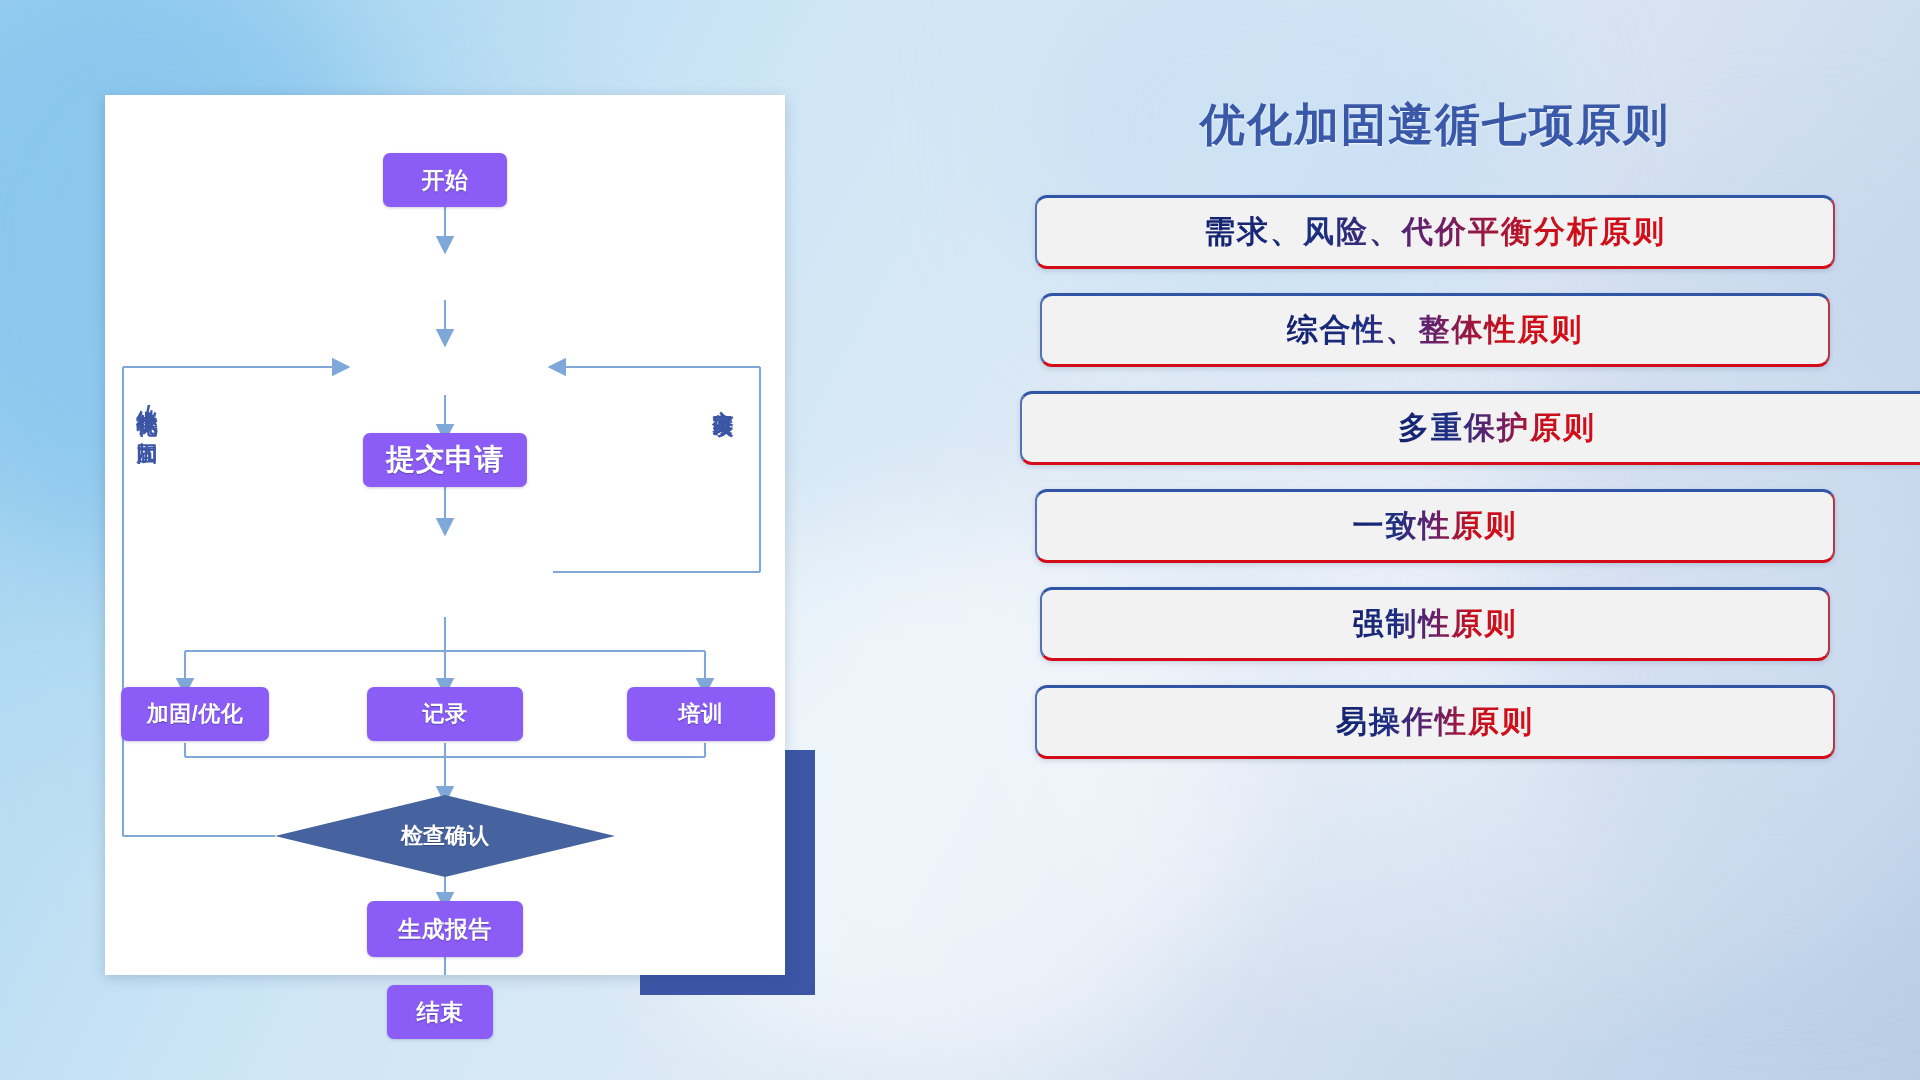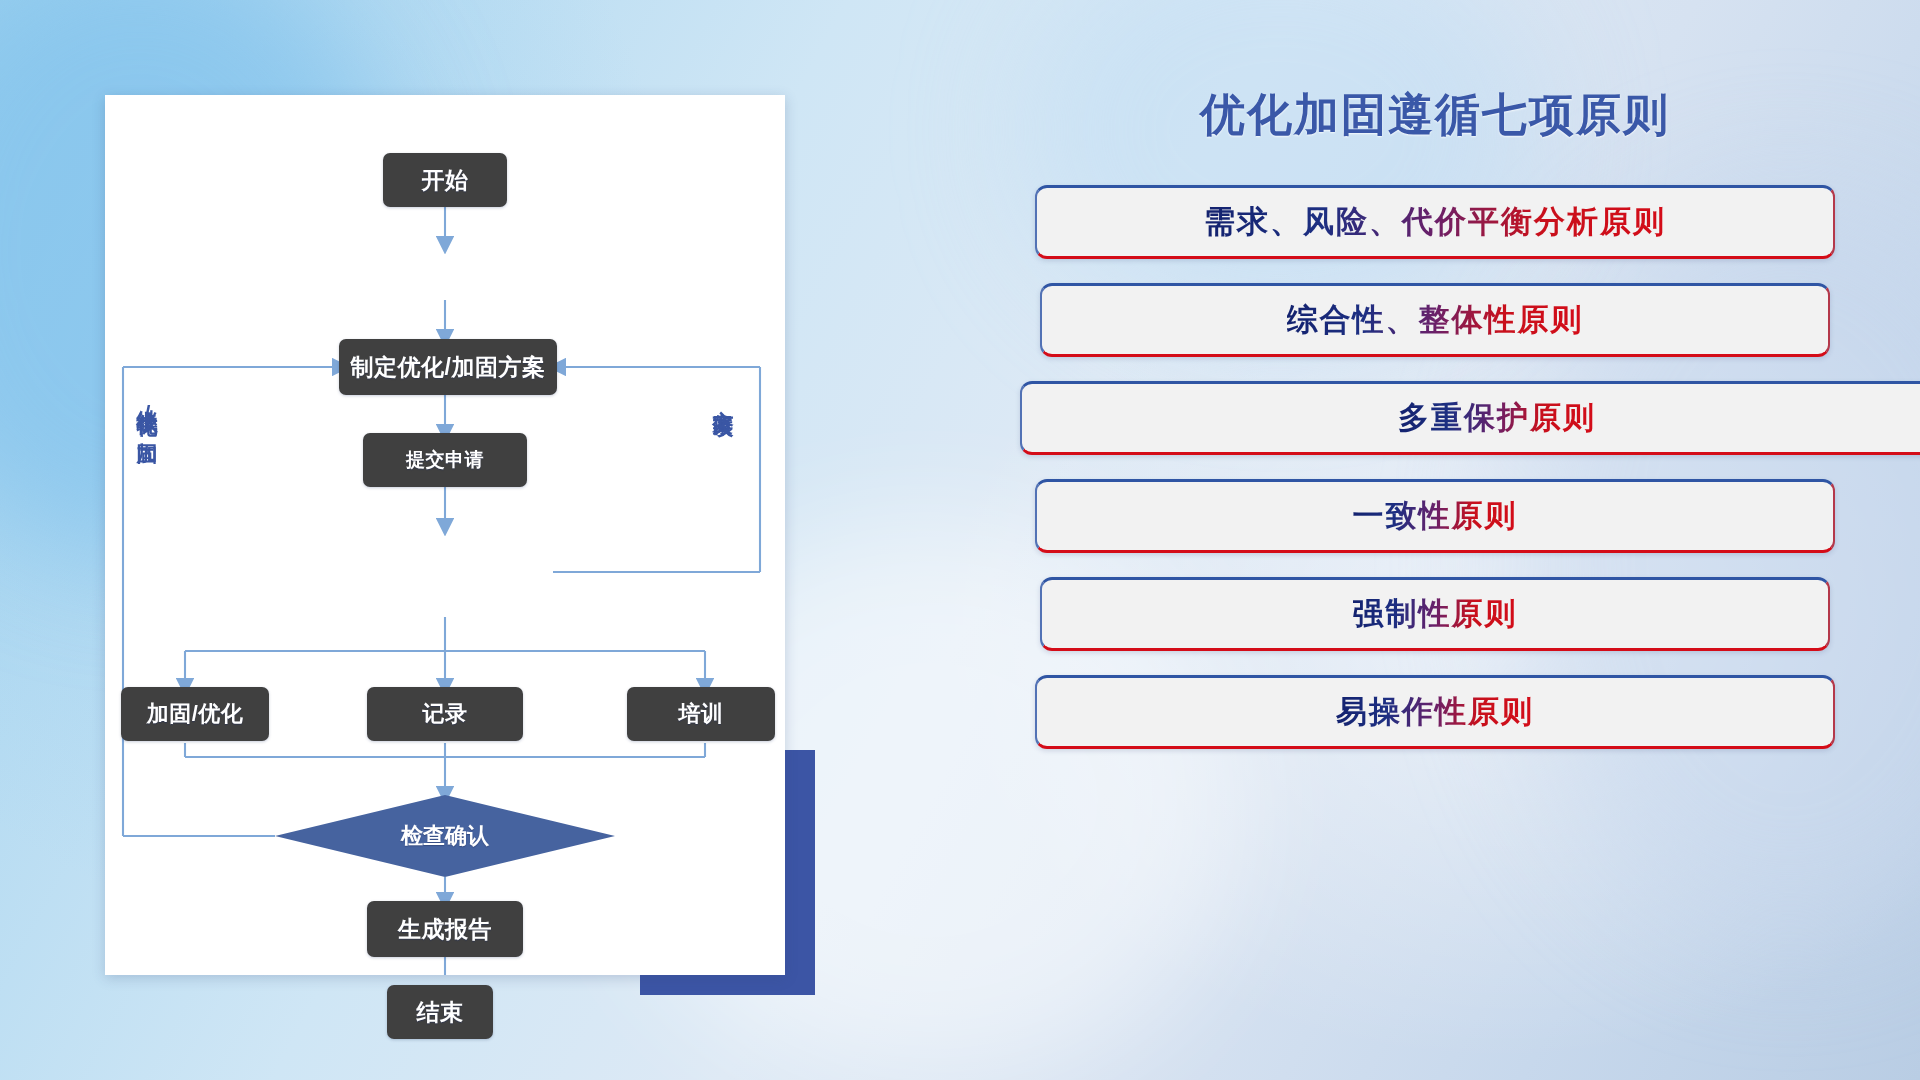--- a/index.html
+++ b/index.html
@@ -37,21 +37,21 @@
     background: #ffffff;
     box-shadow: 0 3px 12px rgba(50,70,120,0.22);
   }
 
   .flow { position: absolute; inset: 0; }
   .flow svg { position: absolute; left: 0; top: 0; }
 
   .node {
     position: absolute;
     display: flex; align-items: center; justify-content: center;
-    background: #404040;
+    background: #8b5cf6;
     color: #ffffff;
     border-radius: 7px;
     font-weight: bold;
     letter-spacing: 0.5px;
     text-shadow: 0 1px 1px rgba(30,45,90,0.45);
     white-space: nowrap;
     box-shadow: 0 1px 3px rgba(40,60,110,0.25);
   }
   .diamond {
     position: absolute;
@@ -71,21 +71,21 @@
     position: absolute;
     writing-mode: vertical-rl;
     text-orientation: upright;
     color: #3a56a4;
     font-weight: bold;
     letter-spacing: 2px;
     line-height: 1.0;
   }
 
   
-  .right-pane { position: absolute; left: 1020px; top: 85px; width: 830px; }
+  .right-pane { position: absolute; left: 1020px; top: 95px; width: 830px; }
   .pane-title {
     text-align: center;
     font-size: 45px;
     font-weight: bold;
     color: #3a58a8;
     letter-spacing: 2px;
     margin-bottom: 40px;
     text-shadow: 0 1px 2px rgba(255,255,255,0.8);
   }
   .card {
@@ -176,25 +176,22 @@
         <line x1="655" y1="477" x2="655" y2="272"></line>
         <line x1="655" y1="272" x2="452" y2="272" marker-end="url(#arL)"></line>
       </g>
     </svg>
 
     <div class="node" style="left:278px; top:58px; width:124px; height:54px; font-size:23px;">
       <span>开始</span>
     </div>
 
 
-    <div class="node" style="left:234px; top:244px; width:218px; height:56px; font-size:23px;">
-      <span>制定优化/加固方案</span>
-    </div>
-
-    <div class="node" style="left:258px; top:338px; width:164px; height:54px; font-size:19px;">
+
+    <div class="node" style="left:258px; top:338px; width:164px; height:54px; font-size:29px;">
       <span>提交申请</span>
     </div>
 
 
     <div class="node" style="left:16px; top:592px; width:148px; height:54px; font-size:22px;">
       <span>加固/优化</span>
     </div>
 
     <div class="node" style="left:262px; top:592px; width:156px; height:54px; font-size:22px;">
       <span>记录</span>

